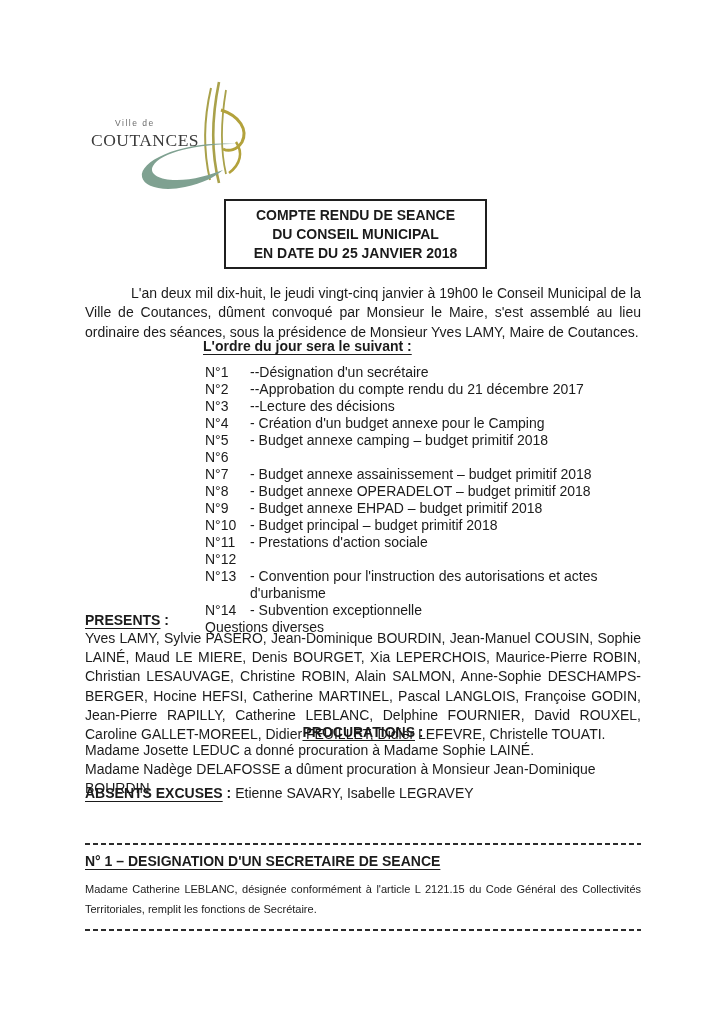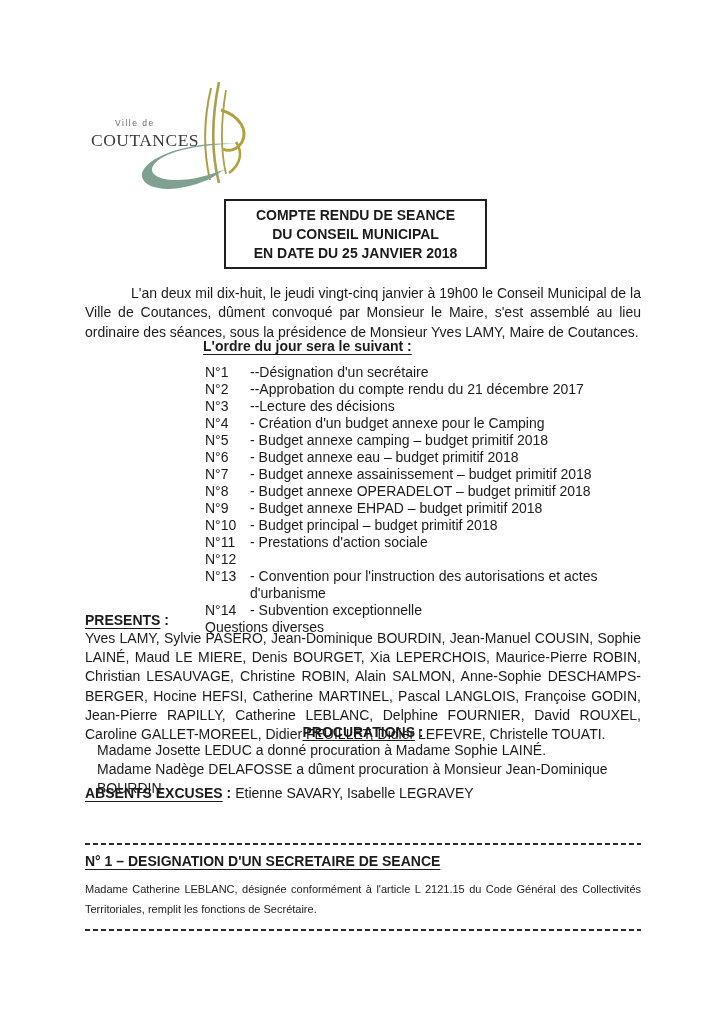--- a/index.html
+++ b/index.html
@@ -33,21 +33,21 @@
   .agenda-num{width:45px;flex:0 0 45px;}
   .agenda-label{flex:1;}
   .agenda-footer{line-height:17px;}
   
   .sec{position:absolute;left:85px;width:556px;font-size:14px;}
   .sec-heading{font-weight:bold;}
   .sec-heading .u{text-decoration:underline;text-underline-offset:3px;}
   .presents{top:612px;}
   .presents .names{margin-top:1px;text-align:justify;line-height:19.2px;}
   .procurations{top:724px;}
-  .procurations .line{line-height:19.2px;margin-left:12px;}
+  .procurations .line{line-height:19.2px;}
   .procurations .sec-heading{margin-bottom:1px;text-align:center;}
   .absents{top:785px;}
   .absents .inline{font-weight:normal;}
   .dash-line{
     position:absolute;left:85px;width:556px;height:2px;
     background:repeating-linear-gradient(90deg,#2b2b2b 0 5px,transparent 5px 8px);
   }
   .dash-1{top:843px;}
   .dash-2{top:929px;}
   .section1-heading{
@@ -113,21 +113,20 @@
     <div class="agenda-row">
       <span class="agenda-num">N°4</span>
       <span class="agenda-label">- Création d'un budget annexe pour le Camping</span>
     </div>
     <div class="agenda-row">
       <span class="agenda-num">N°5</span>
       <span class="agenda-label">- Budget annexe camping – budget primitif 2018</span>
     </div>
     <div class="agenda-row">
       <span class="agenda-num">N°6</span>
-      <span class="agenda-label">- Budget annexe eau – budget primitif 2018</span>
     </div>
     <div class="agenda-row">
       <span class="agenda-num">N°7</span>
       <span class="agenda-label">- Budget annexe assainissement – budget primitif 2018</span>
     </div>
     <div class="agenda-row">
       <span class="agenda-num">N°8</span>
       <span class="agenda-label">- Budget annexe OPERADELOT – budget primitif 2018</span>
     </div>
     <div class="agenda-row">

